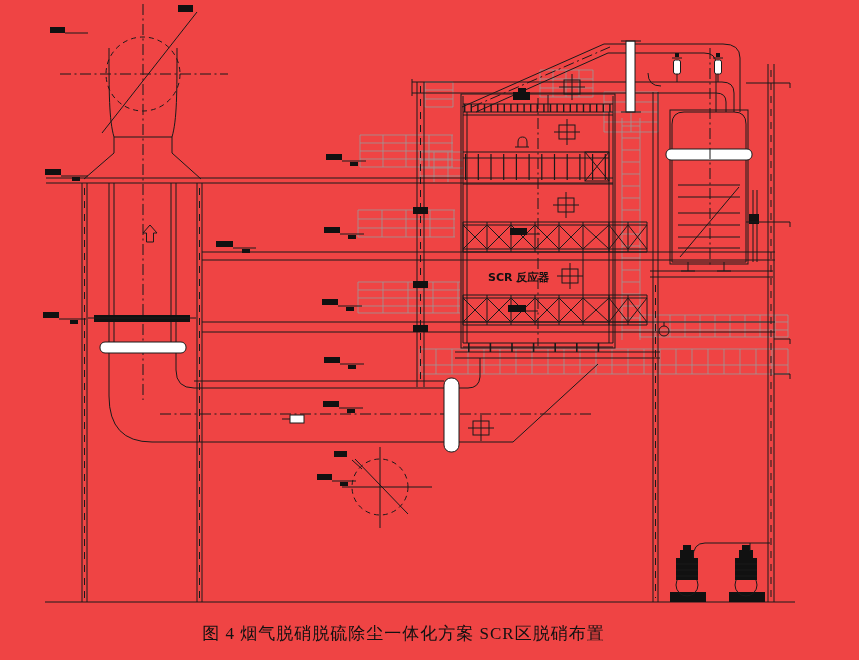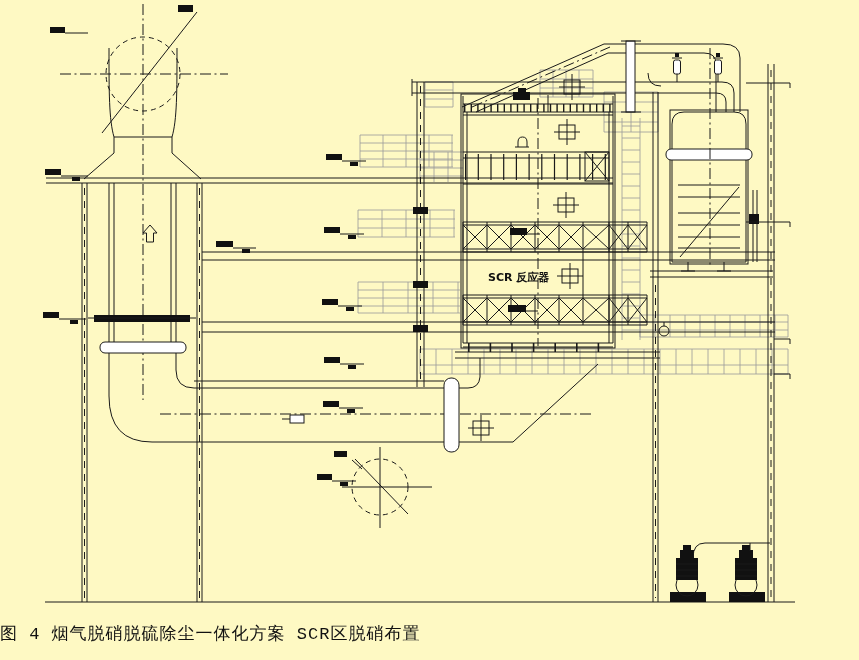--- a/index.html
+++ b/index.html
@@ -1,32 +1,32 @@
 <!DOCTYPE html>
 <html><head>
 <meta charset="utf-8">
 <style>
   html,body{margin:0;padding:0;background:#ffffff;}
-  .page{position:relative;width:859px;height:660px;background:#fef9c3;overflow:hidden;
+  .page{position:relative;width:859px;height:660px;background:#ef4444;overflow:hidden;
         font-family:"Liberation Sans",sans-serif;}
   svg{display:block;}
   svg *{stroke:#1a1a1a;stroke-width:1;fill:none;stroke-linecap:butt;}
   .gray *{stroke:#9b9b9b;}
   .thin *{stroke-width:0.8;}
   .blk{fill:#111;stroke:none;}
   .wht{fill:#ffffff;}
   .cl{stroke-dasharray:11,3.5,2,3.5;}
   .dsh{stroke-dasharray:7,6;}
   .cir{stroke-dasharray:5,4;}
   .ticks8{stroke-width:8;stroke-dasharray:1.4,5.2;}
   .ticks26{stroke-width:26;stroke-dasharray:1.2,11.5;}
   .posts{stroke-width:9;stroke-dasharray:1.6,20;}
   .scrtxt{font-family:"DejaVu Sans",sans-serif;font-size:11px;fill:#111;stroke:none;font-weight:bold;}
-  .caption{position:absolute;left:0;top:622px;width:807px;text-align:left;
-           font-family:Liberation Mono, monospace;font-size:17px;color:#111;letter-spacing:1px;}
+  .caption{position:absolute;left:0;top:622px;width:807px;text-align:center;
+           font-family:Liberation Serif, serif;font-size:17px;color:#111;letter-spacing:1px;}
 </style>
 </head>
 <body>
 
 <div class="page">
 <svg width="859" height="618" viewBox="0 0 859 618">
   <defs>
     <g id="manhole">
       <rect x="-8" y="-7" width="16" height="14" fill="#fff"></rect>
       <line x1="0" y1="-13" x2="0" y2="13"></line>

